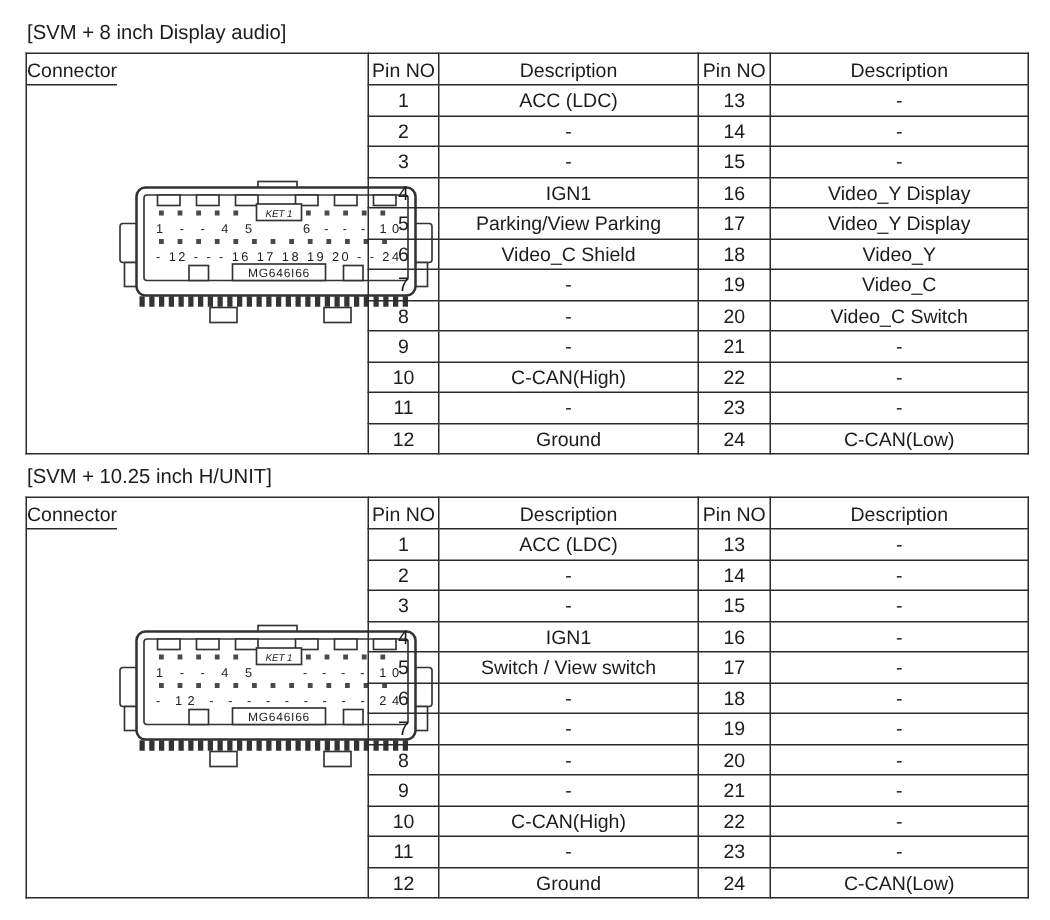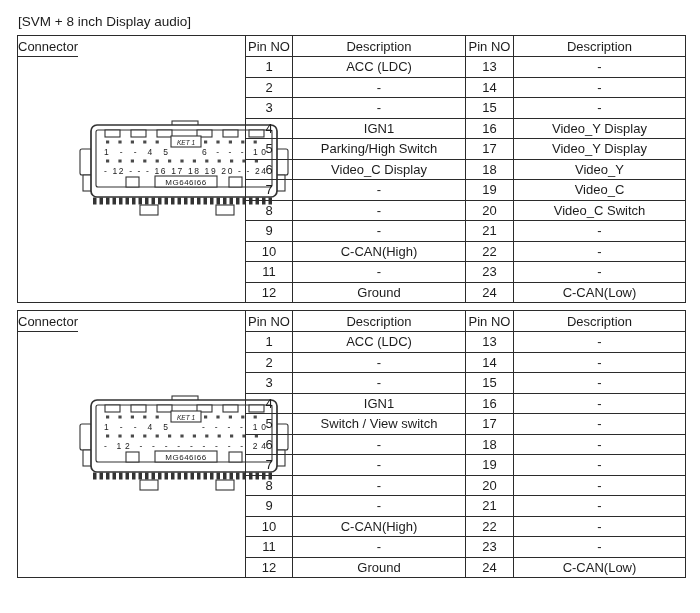--- a/index.html
+++ b/index.html
@@ -157,27 +157,27 @@
               <td>-</td>
             </tr>
             <tr>
               <td>4</td>
               <td>IGN1</td>
               <td>16</td>
               <td>Video_Y Display</td>
             </tr>
             <tr>
               <td>5</td>
-              <td>Parking/High Switch</td>
+              <td>Parking/View Parking</td>
               <td>17</td>
               <td>Video_Y Display</td>
             </tr>
             <tr>
               <td>6</td>
-              <td>Video_C Display</td>
+              <td>Video_C Shield</td>
               <td>18</td>
               <td>Video_Y</td>
             </tr>
             <tr>
               <td>7</td>
               <td>-</td>
               <td>19</td>
               <td>Video_C</td>
             </tr>
             <tr>
@@ -209,20 +209,21 @@
               <td>Ground</td>
               <td>24</td>
               <td>C-CAN(Low)</td>
             </tr>
           </tbody>
       </table>
     </div>
   </section>
 
   <section class="sec2">
+    <div class="sec-title">[SVM + 10.25 inch H/UNIT]</div>
 
     <div class="tbl">
       <div class="conn-col">
         <div class="conn-head">Connector</div>
         <div class="conn-body">
           <svg width="212" height="100" viewBox="0 0 212 100">
             <rect class="ln" x="2" y="30" width="12" height="26" rx="2"></rect>
             <rect class="ln" x="198" y="30" width="12" height="26" rx="2"></rect>
             <rect class="ln" x="5" y="56" width="9" height="16"></rect>
             <rect class="ln" x="198" y="56" width="9" height="16"></rect>

